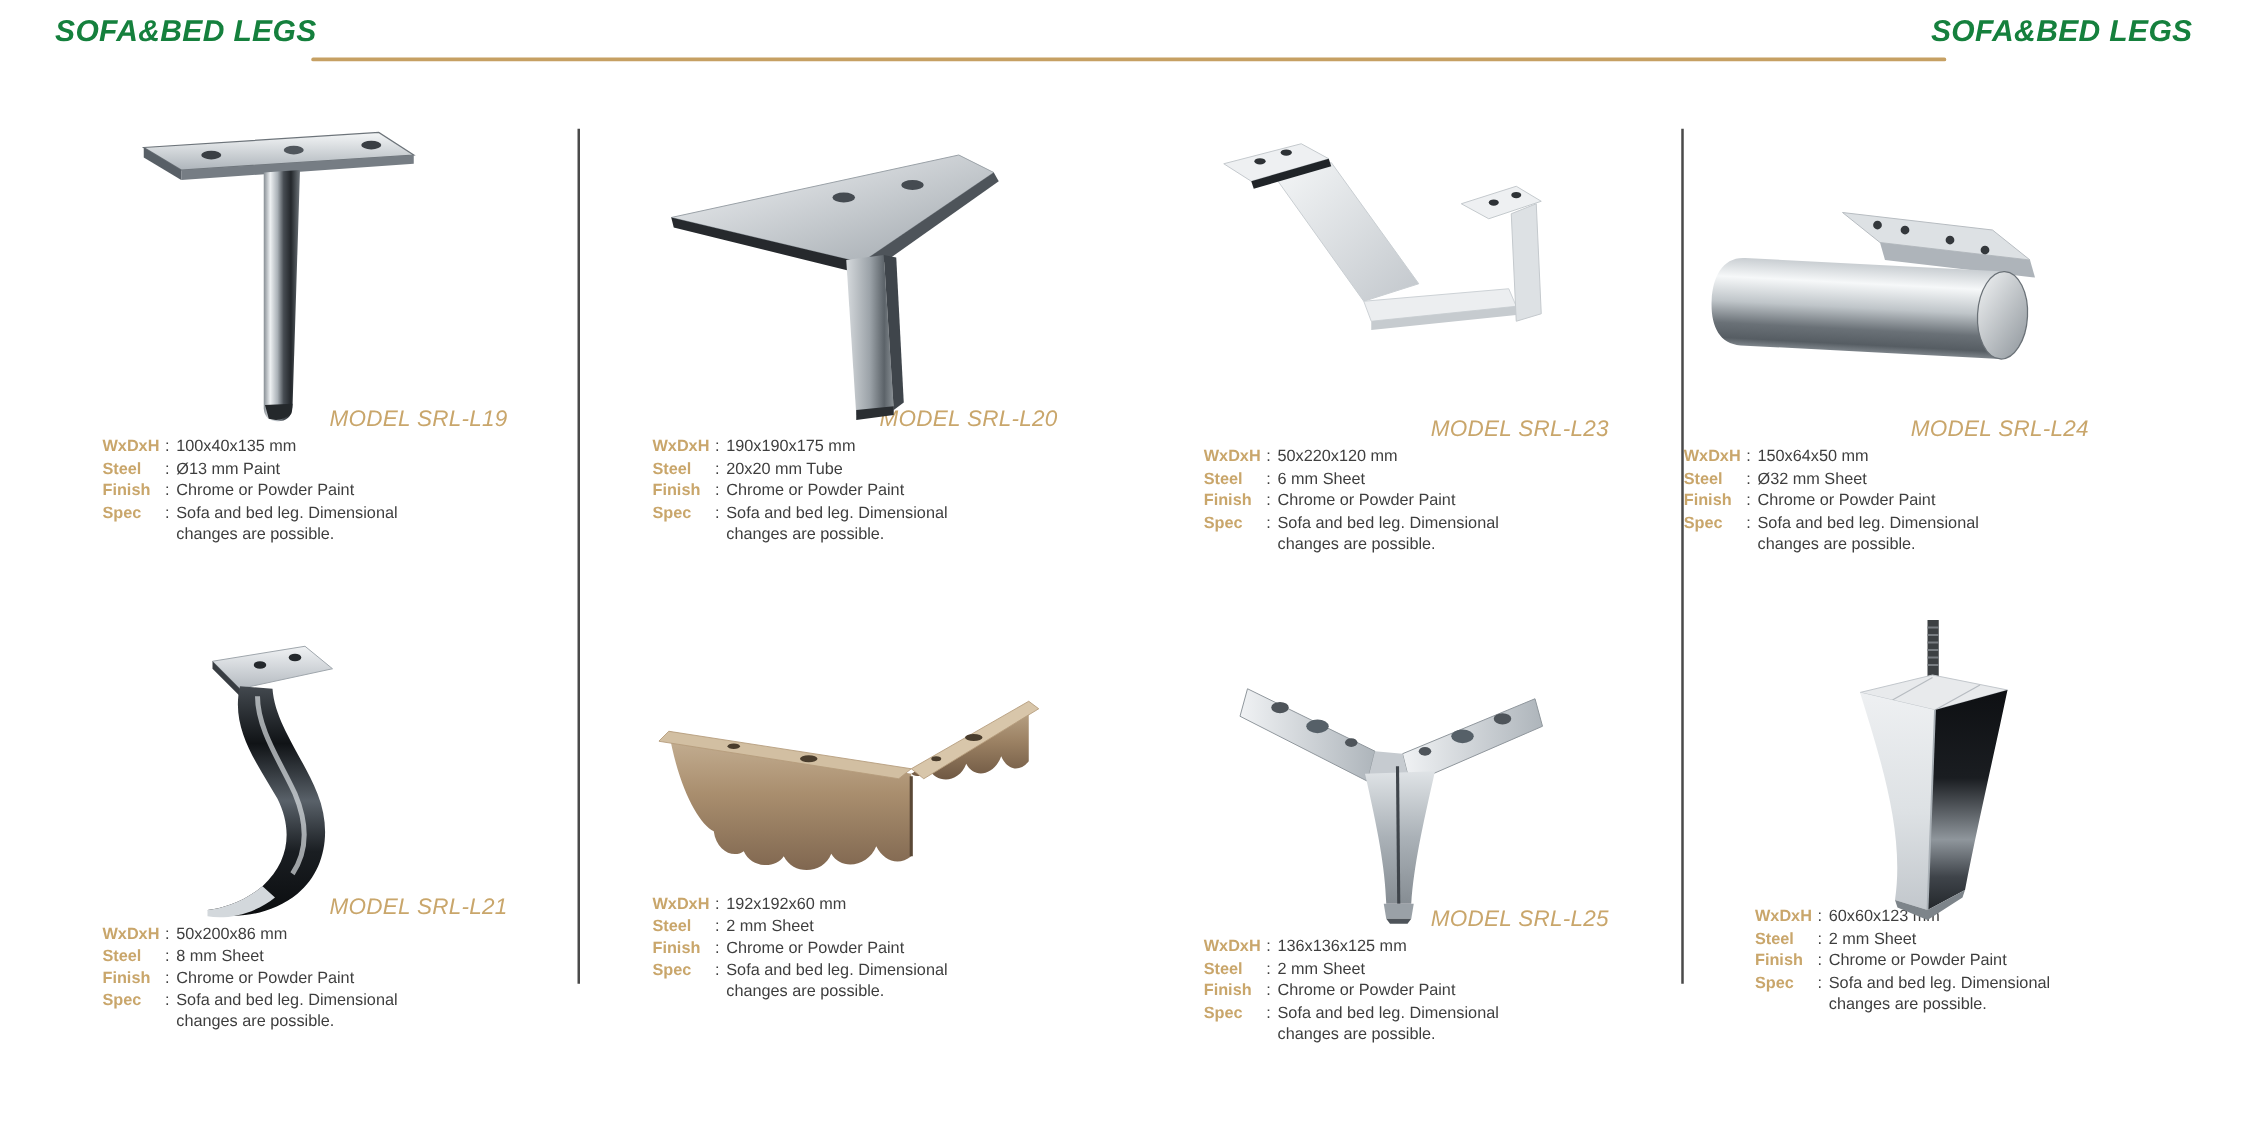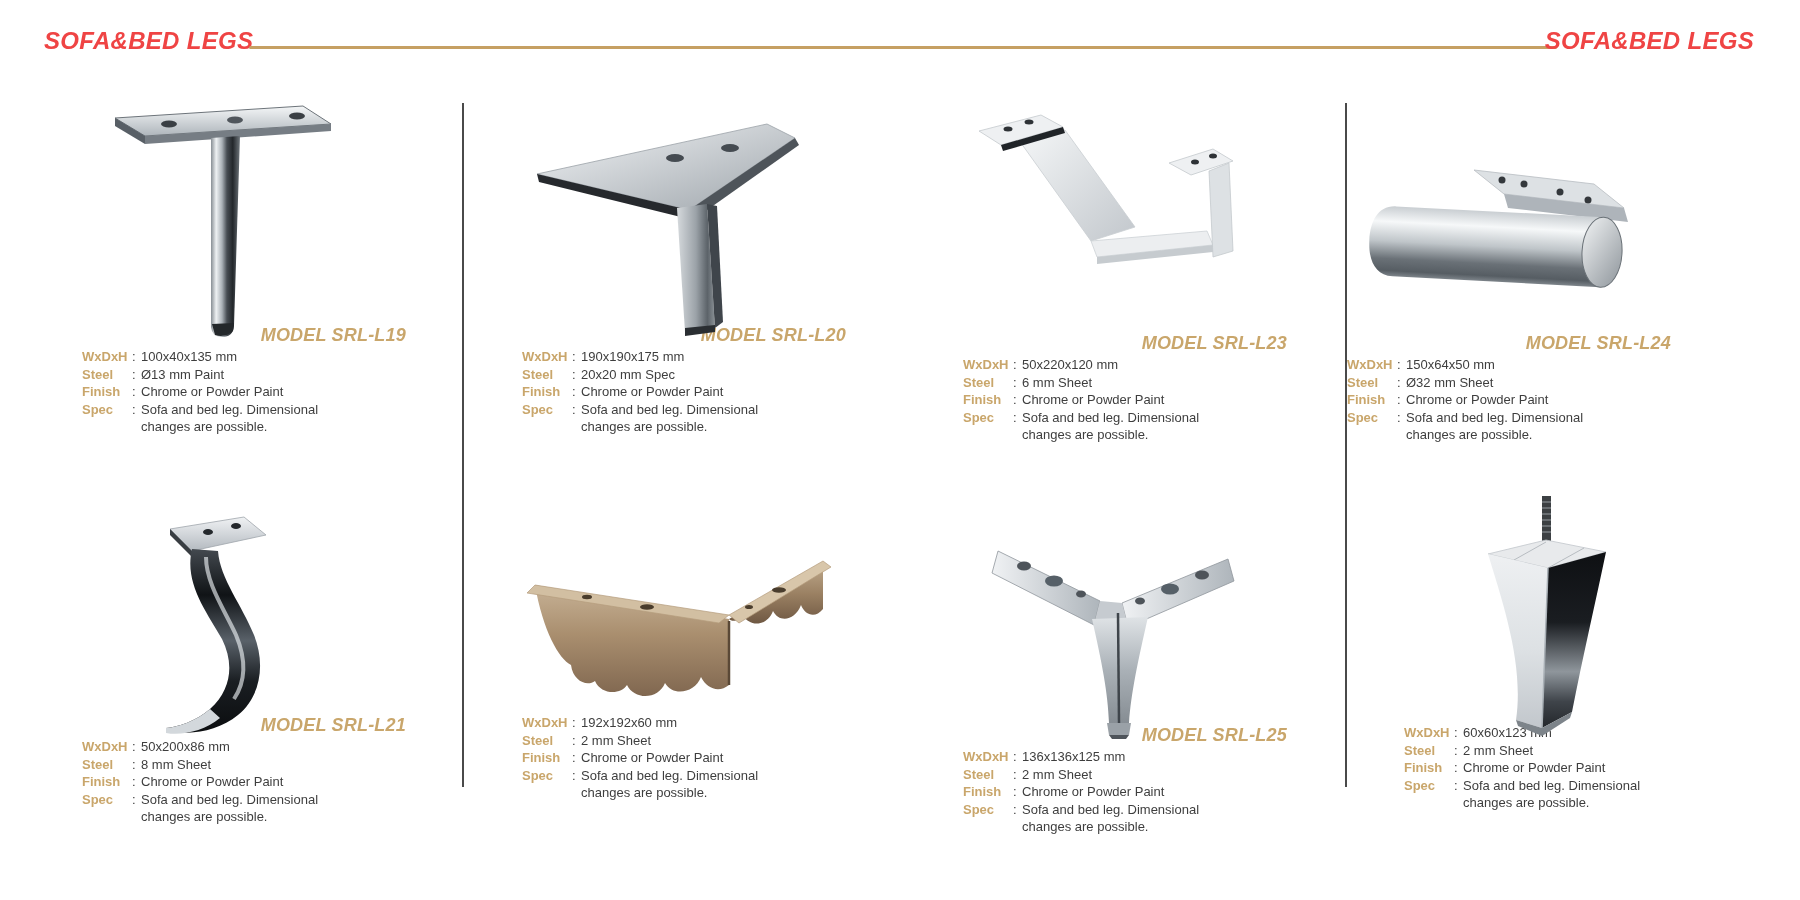--- a/index.html
+++ b/index.html
@@ -1,21 +1,21 @@
 <!DOCTYPE html>
 <html><head>
 <meta charset="utf-8">
 <style>
   html,body{margin:0;padding:0;background:#ffffff;}
   .page{position:relative;width:1800px;height:900px;background:#ffffff;overflow:hidden;
         font-family:"Liberation Sans", sans-serif;}
 
   
-  .hdr-title{position:absolute;top:27px;font-style:italic;font-weight:700;font-size:24px;
-             letter-spacing:.3px;color:#ef4444;white-space:nowrap;}
+  .hdr-title{position:absolute;top:12px;font-style:italic;font-weight:700;font-size:24px;
+             letter-spacing:.3px;color:#15803d;white-space:nowrap;}
   .hdr-title.left{left:44px;}
   .hdr-title.right{right:46px;}
   .hdr-line{position:absolute;top:46px;left:249px;width:1308px;height:3px;background:#C6A063;border-radius:2px;}
 
   
   .vdiv{position:absolute;top:103px;height:684px;width:2px;background:#4A4A4A;}
   .vdiv.d1{left:462px;}
   .vdiv.d2{left:1345px;}
 
   
@@ -29,21 +29,21 @@
   .card.c6{left:963px; top:505px;}
   .card.c7{left:1404px;top:505px;}
 
   .p-img{position:relative;}
   .c0 .p-img,.c1 .p-img{height:228px;}
   .c2 .p-img,.c3 .p-img{height:236px;}
   .c4 .p-img,.c5 .p-img{height:208px;}
   .c6 .p-img,.c7 .p-img{height:218px;}
   .p-img svg{position:absolute;}
 
-  .model{text-align:right;font-style:italic;font-weight:700;font-size:18px;color:#C9A66B;
+  .model{text-align:right;font-style:italic;font-weight:400;font-size:18px;color:#C9A66B;
          height:24px;line-height:24px;letter-spacing:.2px;}
 
   .specs{margin-top:1px;display:grid;grid-template-columns:50px 9px 1fr;
          font-size:13px;line-height:17.6px;color:#3E3E3E;}
   .lab{color:#C9A66B;font-weight:700;white-space:nowrap;}
   .col{color:#3E3E3E;}
   .val{color:#3E3E3E;max-width:205px;}
 </style>
 </head>
 <body>
@@ -126,21 +126,21 @@
         <polygon points="158,218 188,215 188,222 158,226" fill="#2a2e32"></polygon>
       </svg>
     </div>
     <div class="model">MODEL SRL-L20</div>
     <div class="specs">
       <span class="lab">WxDxH</span>
         <span class="col">:</span>
         <span class="val">190x190x175 mm</span>
       <span class="lab">Steel</span>
         <span class="col">:</span>
-        <span class="val">20x20 mm Spec</span>
+        <span class="val">20x20 mm Tube</span>
       <span class="lab">Finish</span>
         <span class="col">:</span>
         <span class="val">Chrome or Powder Paint</span>
       <span class="lab">Spec</span>
         <span class="col">:</span>
         <span class="val">Sofa and bed leg. Dimensional changes are possible.</span>
     </div>
   </div>
 
   <div class="card c2">

